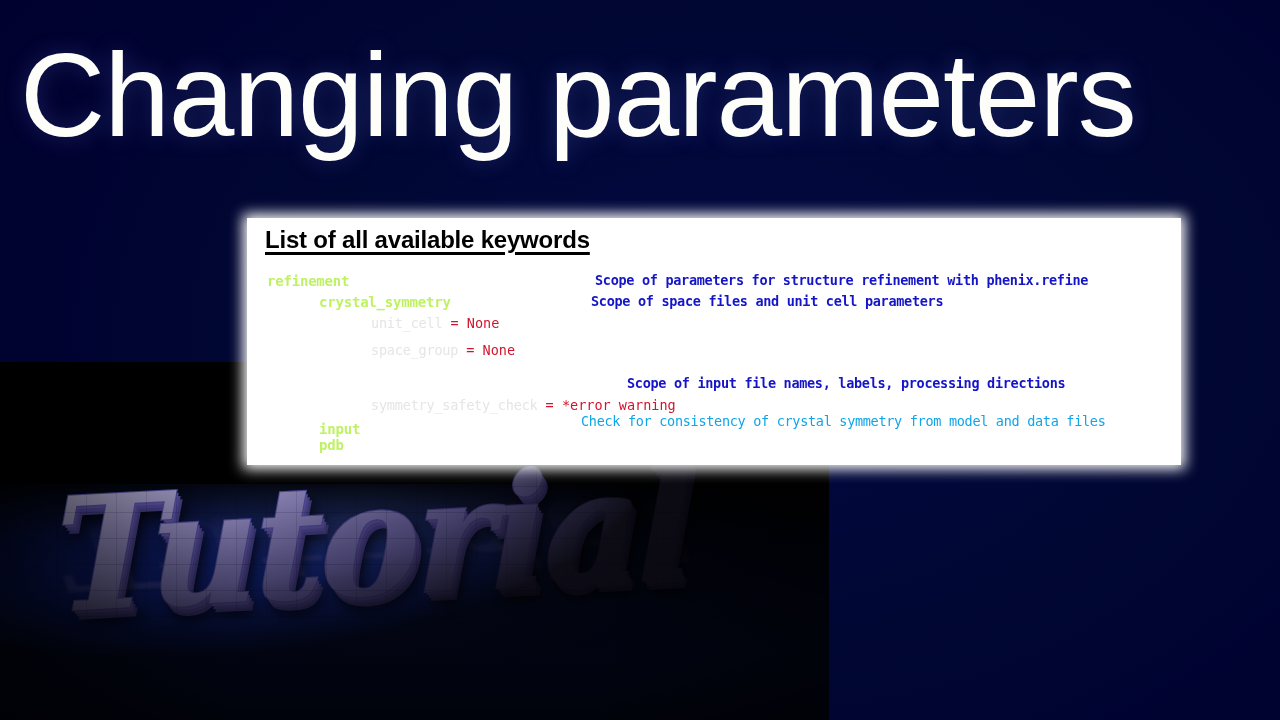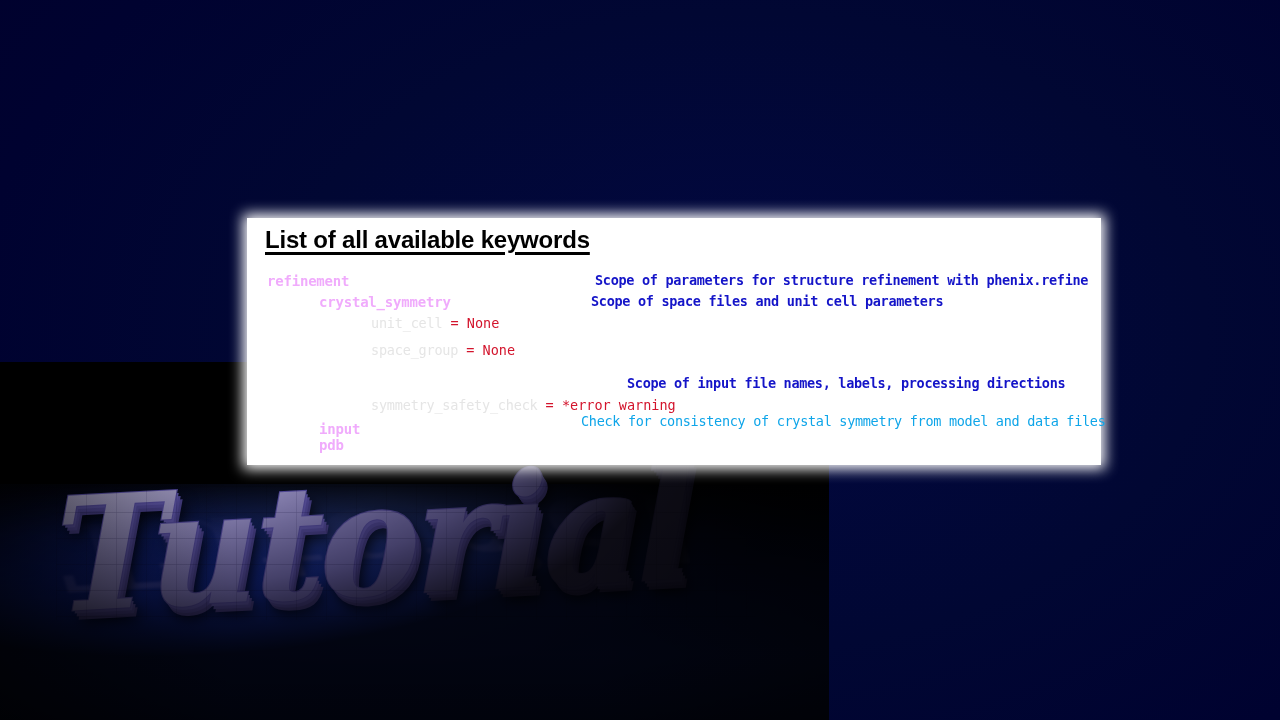--- a/index.html
+++ b/index.html
@@ -138,21 +138,21 @@
       repeating-linear-gradient(to bottom, rgba(40,30,90,0.55) 0 1px, transparent 1px 26px),
       repeating-linear-gradient(to right, rgba(40,30,90,0.45) 0 1px, transparent 1px 30px);
     mix-blend-mode: multiply;
   }
 
   
   #keyword-panel {
     position: absolute;
     left: 243px;
     top: 214px;
-    width: 862px;
+    width: 942px;
     height: 255px;
   }
   .panel-glow {
     position: absolute;
     inset: 0;
     background: #ffffff;
     filter: blur(7px);
   }
   .panel-face {
     position: absolute;
@@ -181,21 +181,21 @@
     letter-spacing: -0.2px;
   }
 
   .code {
     position: absolute;
     font-family: "DejaVu Sans Mono", "Liberation Mono", monospace;
     font-size: 13.5px;
     white-space: pre;
     line-height: 1;
   }
-  .kw      { color: #f0abfc; font-weight: 700; font-size: 14px; letter-spacing: -0.2px; }
+  .kw      { color: #bef264; font-weight: 700; font-size: 14px; letter-spacing: -0.2px; }
   .param   { color: #e5e5e5; font-weight: 400; letter-spacing: -0.2px;}
   .val     { color: #d3142c; font-weight: 400; }
   .desc    { color: #1414c8; font-weight: 700; letter-spacing: -0.3px; }
   .desc2   { color: #0ea5e9; font-weight: 400; letter-spacing: -0.3px; }
 
   
   #fade-strip {
     position: absolute;
     left: 243px;
     top: 440px;
@@ -218,20 +218,21 @@
   #fade-line .val   { color: #b01226; }
   #fade-line .desc2 { color: #2a2ab8; }
 </style>
 </head>
 <body>
 
 <div id="slide">
 
   <div class="bg-base"></div>
 
+  <div id="slide-title">Changing parameters</div>
 
   <div id="tutorial-image">
     <div class="tut-floor"></div>
     <div class="tut-reflect">Tutorial</div>
     <div class="tut-word">Tutorial</div>
     <div class="tut-word-shine">Tutorial</div>
     <div class="tut-bricks"></div>
     <div class="tut-vign"></div>
   </div>
 

